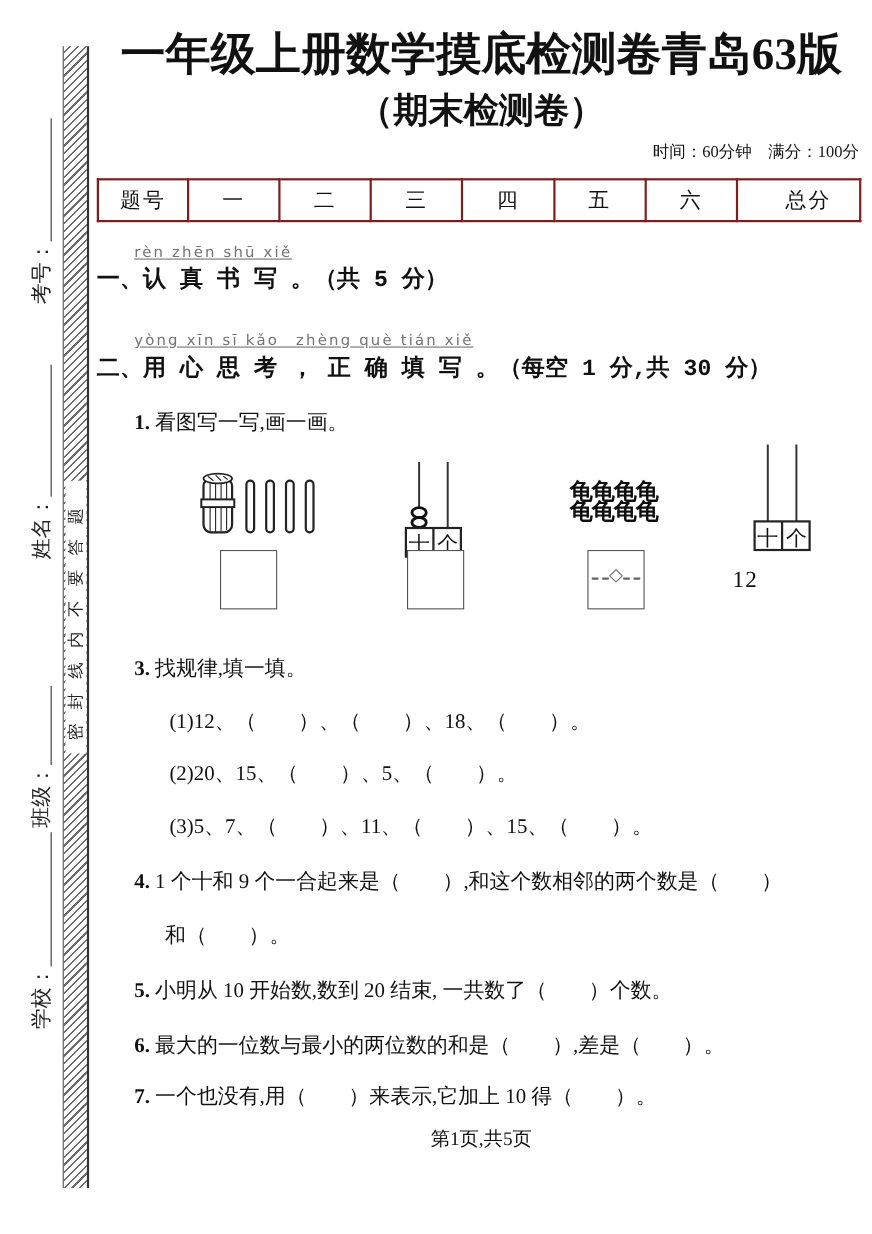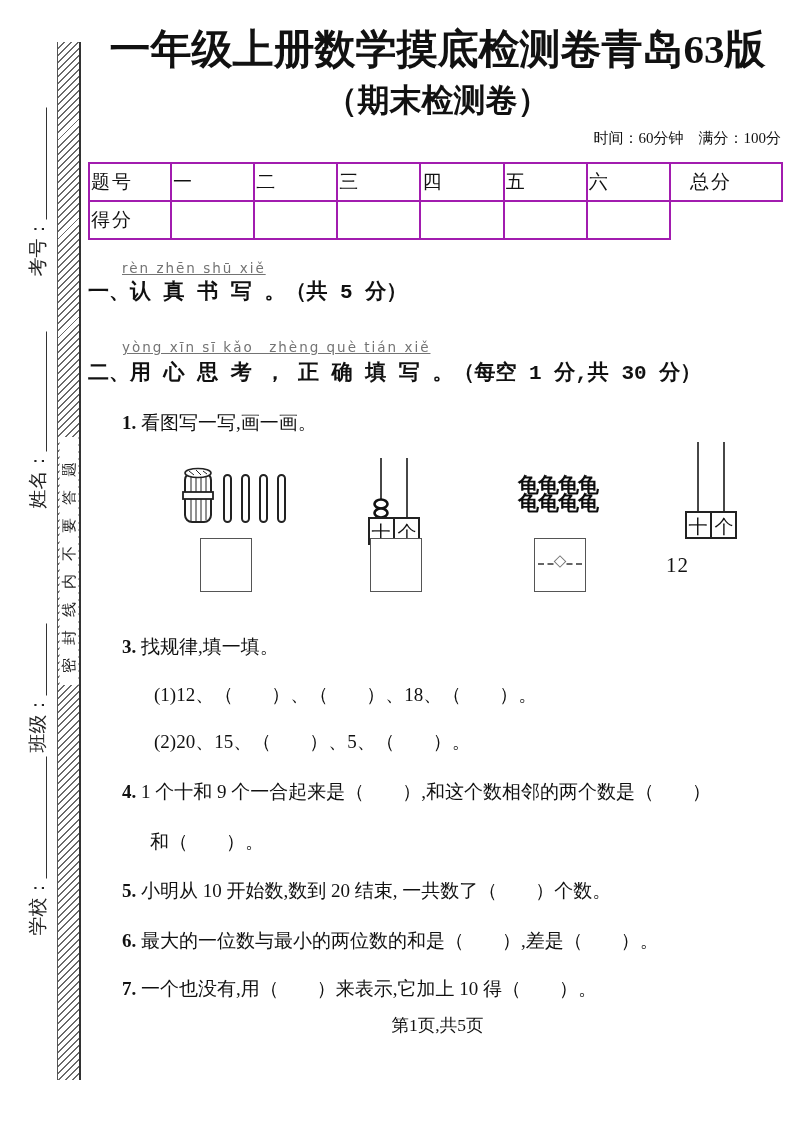--- a/index.html
+++ b/index.html
@@ -17,21 +17,21 @@
               white-space:nowrap;background:#fff;padding:0 12px;font-size:15px;
               letter-spacing:13px;color:#222;}
 
   
   .content{position:absolute;left:88px;top:26px;width:699px;}
   .title{font-size:41px;font-weight:bold;text-align:center;white-space:nowrap;line-height:1.15;}
   .subtitle{font-size:32px;font-weight:bold;text-align:center;margin-top:6px;}
   .meta{font-size:15px;text-align:right;margin-top:6px;padding-right:6px;}
 
   table.score{border-collapse:collapse;margin-top:14px;width:695px;table-layout:fixed;}
-  table.score td{border:2px solid #a21caf;height:34px;text-align:left;
+  table.score td{border:2px solid #7f1d1d;height:34px;text-align:center;
                  font-size:19px;letter-spacing:2px;}
   td.c-first{width:78px;} td.c-last{width:90px;padding-left:19px;}
 
   .pinyin{font-family:"DejaVu Sans", sans-serif;font-size:13.5px;color:#737373;
           margin-left:34px;letter-spacing:2px;text-decoration:underline;}
   .sec-heading{font-size:21px;font-weight:bold;margin-top:1px;font-family:Liberation Mono, monospace;}
   .sec1{margin-top:20px;} .sec2{margin-top:34px;}
 
   .questions{margin-left:34px;font-size:19px;line-height:1.3;}
   .q{margin-top:25px;}
@@ -84,29 +84,20 @@
       <tbody>
           <tr>
         <td class="c-first">题号</td>
         <td>一</td>
         <td>二</td>
         <td>三</td>
         <td>四</td>
         <td>五</td>
         <td>六</td>
         <td class="c-last">总分</td>
-      </tr>
-      <tr>
-        <td>得分</td>
-        <td></td>
-        <td></td>
-        <td></td>
-        <td></td>
-        <td></td>
-        <td></td>
       </tr>
     </tbody>
       </table>
 
     <div class="sec1">
       <div class="pinyin">rèn zhēn shū xiě</div>
       <div class="sec-heading">一、认 真 书 写 。（共 5 分）</div>
     </div>
 
     <div class="sec2">
@@ -182,20 +173,21 @@
         <div class="ans-num" style="left:544px;top:112px">12</div>
       </div>
 
 
       <div class="q">
         <span class="q-num">3.</span>
         <span>找规律,填一填。</span>
       </div>
       <div class="q-sub">(1)12、（　　）、（　　）、18、（　　）。</div>
       <div class="q-sub">(2)20、15、（　　）、5、（　　）。</div>
+      <div class="q-sub">(3)5、7、（　　）、11、（　　）、15、（　　）。</div>
 
       <div class="q">
         <span class="q-num">4.</span>
         <span>1 个十和 9 个一合起来是（　　）,和这个数相邻的两个数是（　　）</span>
       </div>
       <div class="q-cont">和（　　）。</div>
 
       <div class="q">
         <span class="q-num">5.</span>
         <span>小明从 10 开始数,数到 20 结束, 一共数了（　　）个数。</span>

